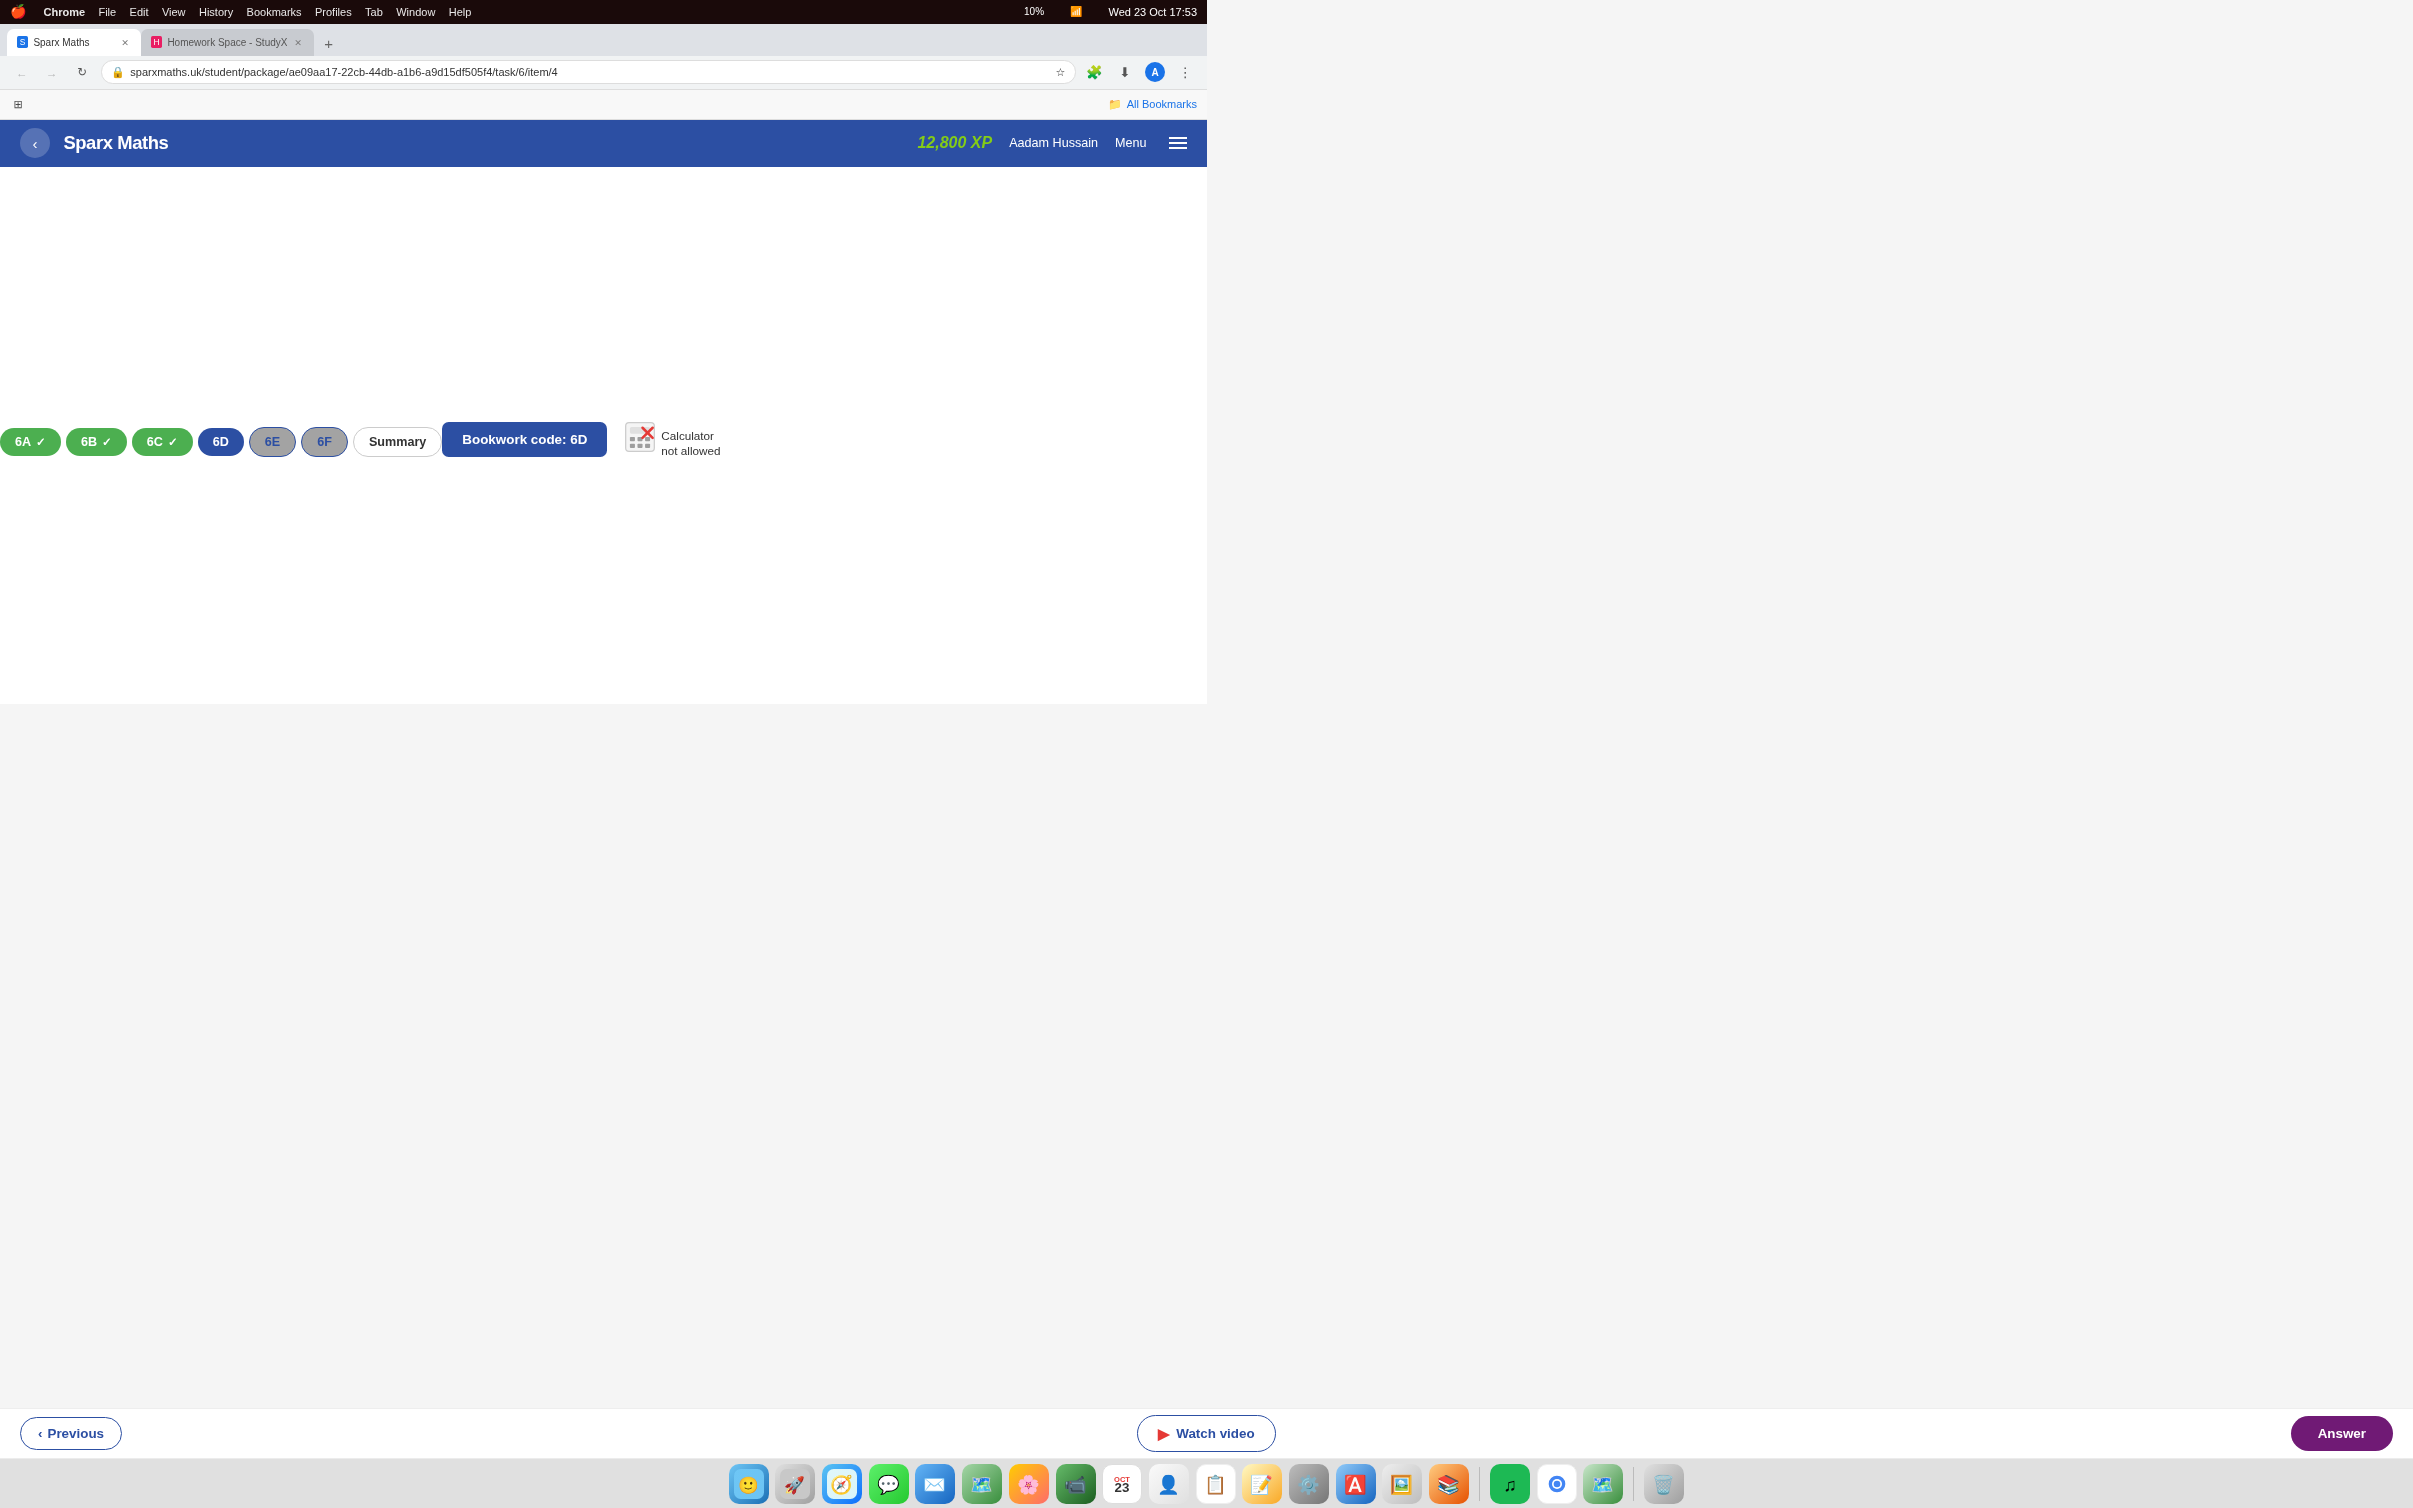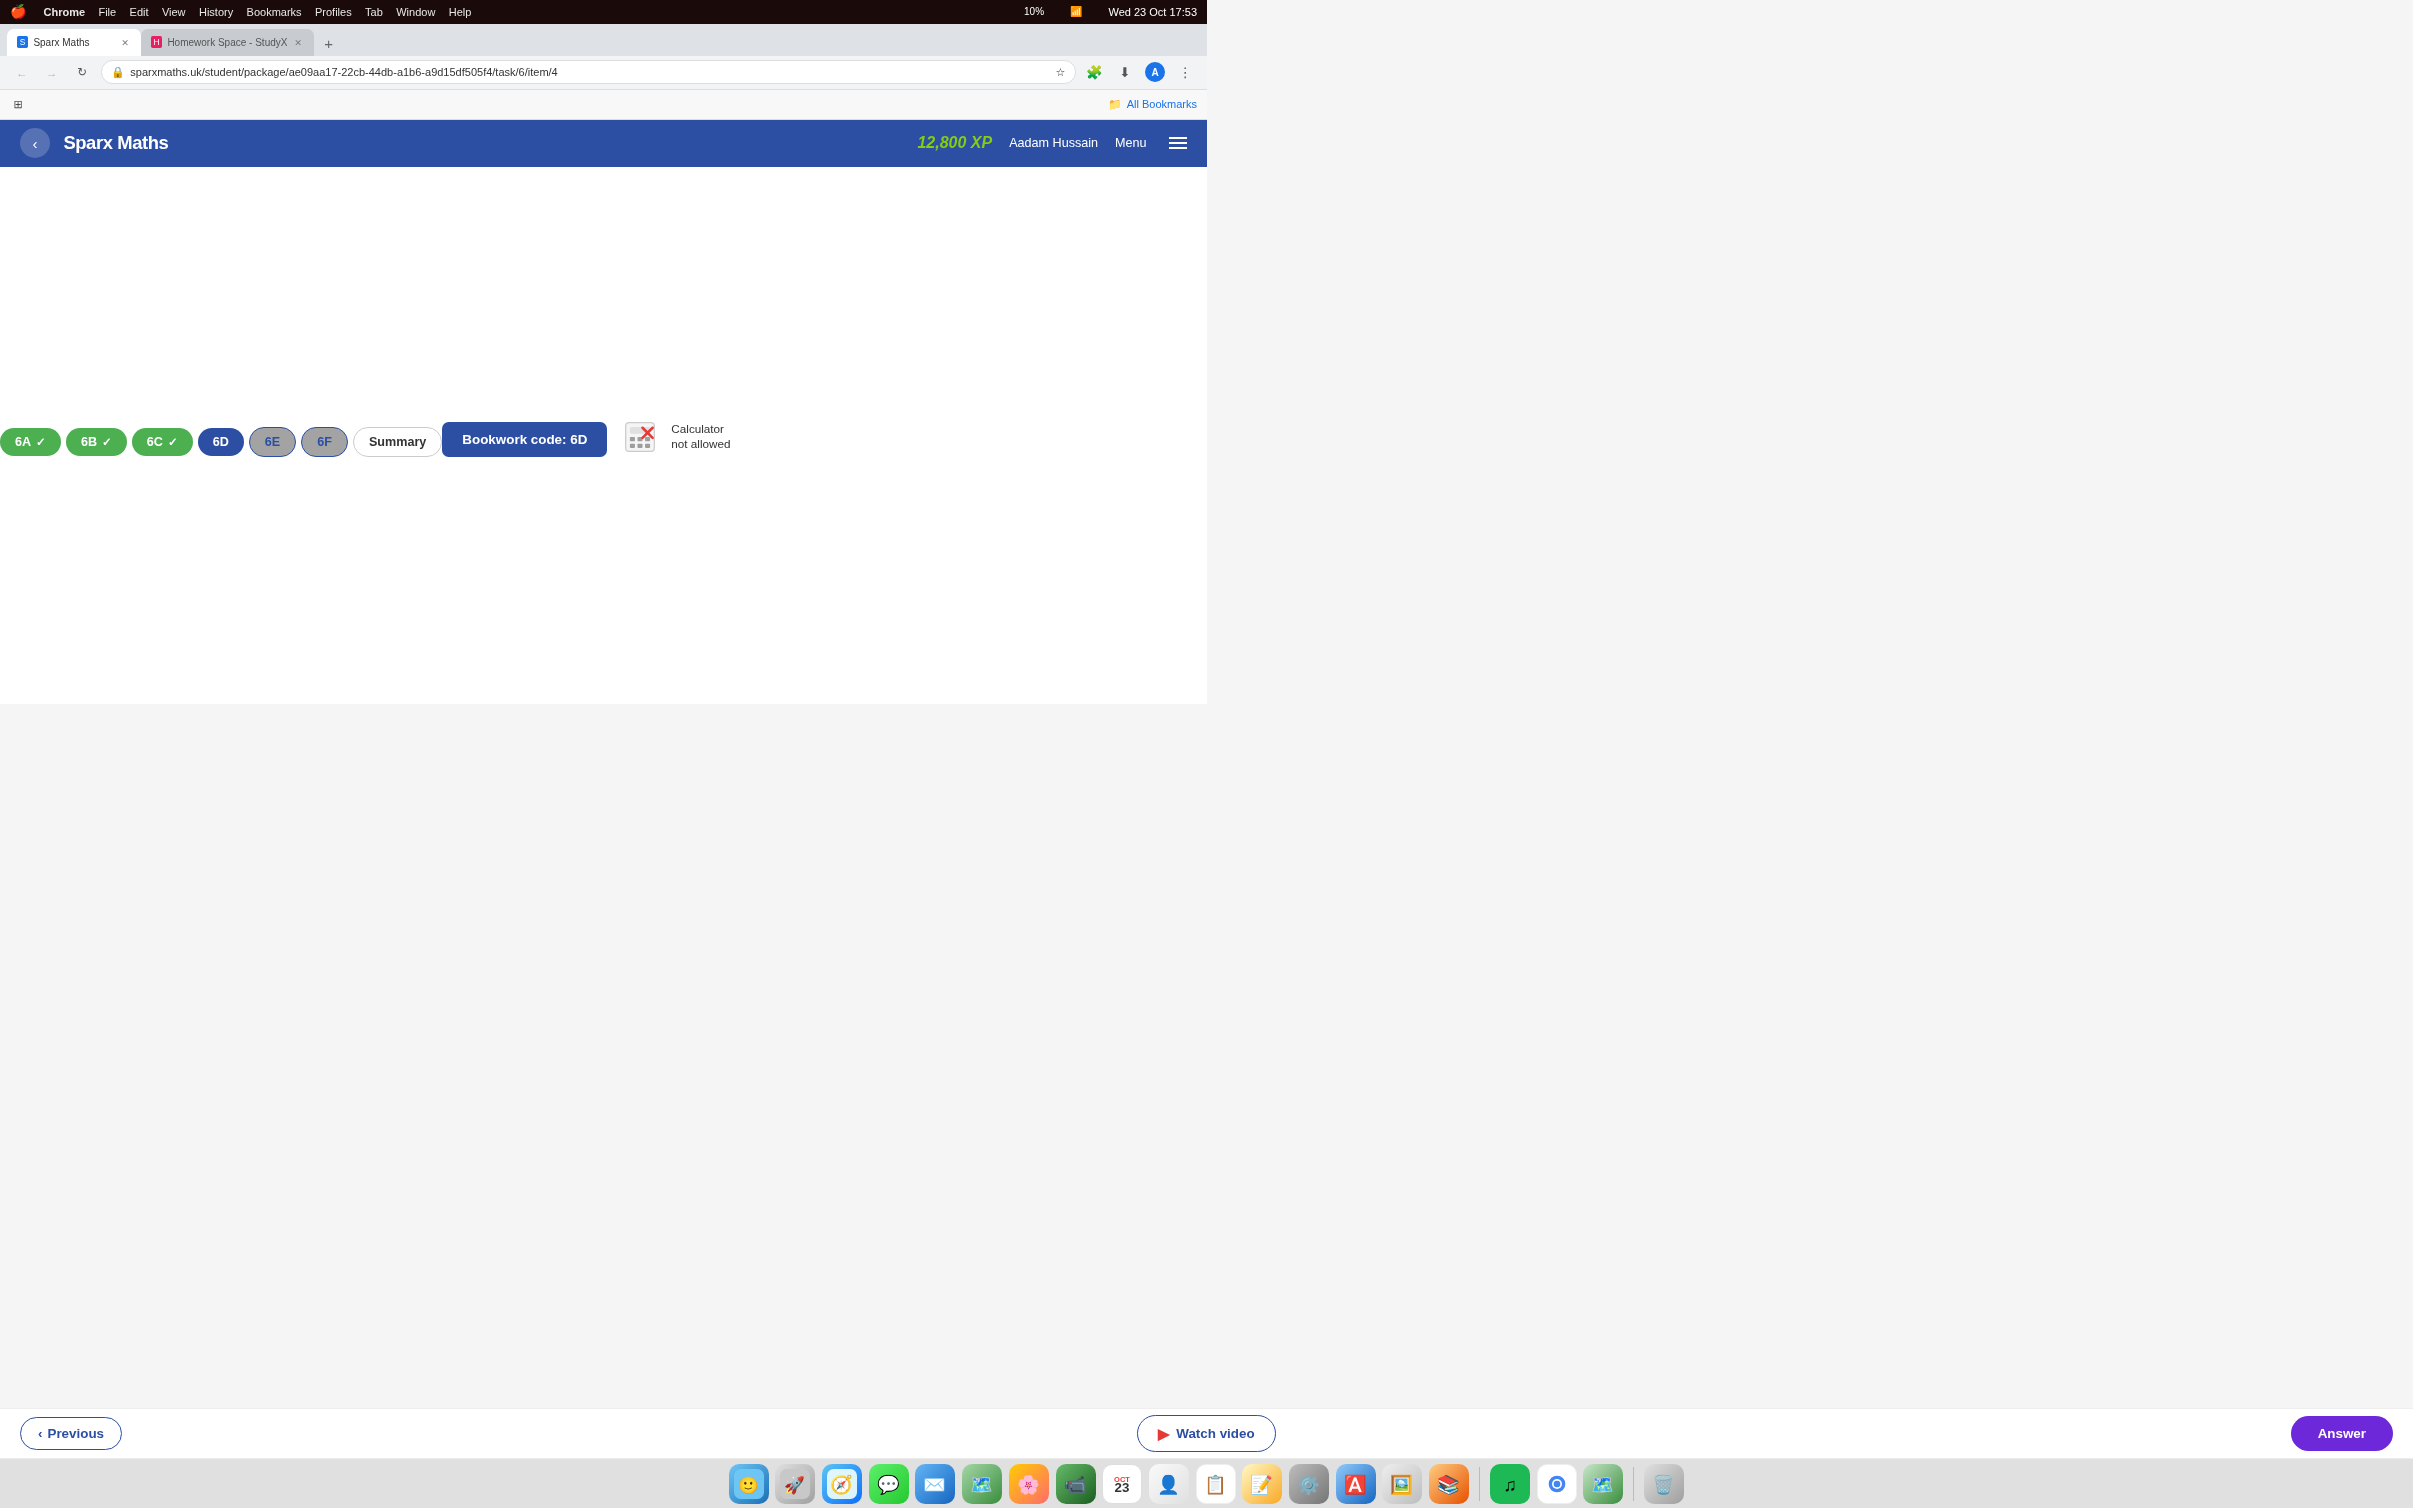--- a/index.html
+++ b/index.html
@@ -171,21 +171,21 @@
     }
     .bookwork-code {
       background: #2c4fa3;
       color: white;
       padding: 10px 20px;
       border-radius: 6.7px;
       font-size: 13.4px;
       font-weight: 600;
     }
     .calculator-info {
-      display: flex; align-items: flex-start; gap: 15px;
+      display: flex; align-items: flex-end; gap: 5px;
       font-size: 11.7px; color: #333;
     }
     .calc-icon { font-size: 23.5px; position: relative; }
     .calc-no { display: flex; flex-direction: column; line-height: 1.3; }
 
     
     .math-content {
       flex: 1;
       display: flex;
       align-items: center;
@@ -232,21 +232,21 @@
       color: #2c4fa3;
       border-radius: 20px;
       padding: 8.4px 20px;
       font-size: 13.4px;
       font-weight: 600;
       cursor: pointer;
       background: white;
     }
     .video-icon { color: #e53935; font-size: 15px; }
     .answer-btn {
-      background: #6d28d9;
+      background: #701a75;
       color: white;
       border-radius: 20px;
       padding: 10px 27px;
       font-size: 13.4px;
       font-weight: 700;
       cursor: pointer;
       border: none;
     }
 
     

